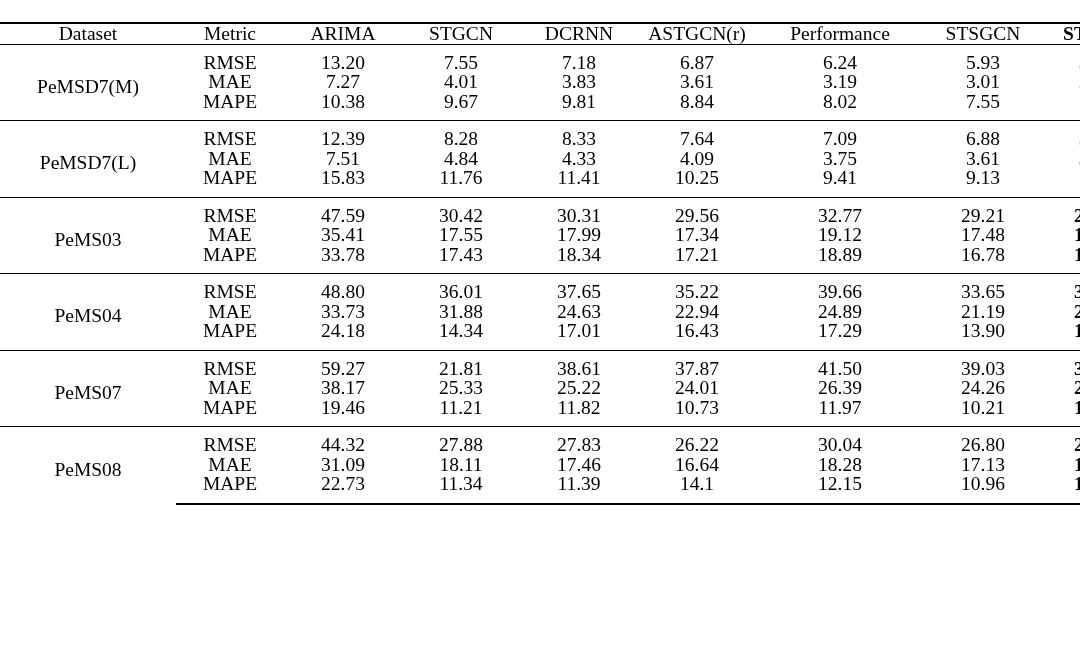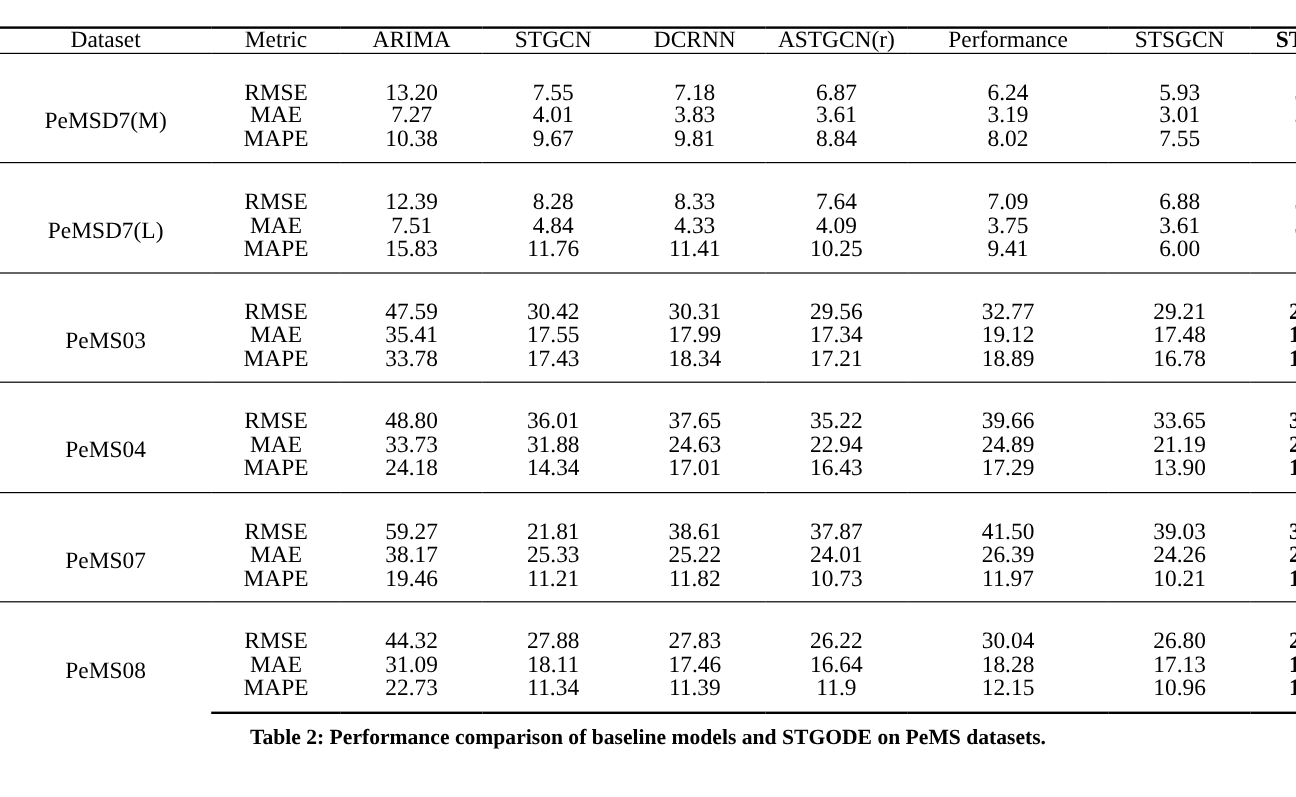--- a/index.html
+++ b/index.html
@@ -58,21 +58,21 @@
     padding: 5.5px 4px 5.5px 4px;
   }
   tbody td.dataset-cell {
     vertical-align: middle;
     margin-left: 32px;
   }
   tbody td.best {
     font-weight: bold;
   }
   tbody tr.first-of-group td {
-    padding-top: 23px;
+    padding-top: 8px;
   }
   tbody tr.last-of-group td {
     padding-bottom: 9px;
   }
   .caption {
     text-align: center;
     font-size: 18px;
     font-weight: bold;
     margin-top: 9px;
     font-family: "Liberation Serif", serif;
@@ -162,21 +162,21 @@
         <td>3.61</td>
         <td class="best">3.22</td>
       </tr>
       <tr class="last-of-group">
         <td>MAPE</td>
         <td>15.83</td>
         <td>11.76</td>
         <td>11.41</td>
         <td>10.25</td>
         <td>9.41</td>
-        <td>6.00</td>
+        <td>9.13</td>
         <td class="best">7.94</td>
       </tr>
 
       <tr class="group-sep first-of-group">
         <td class="dataset-cell" rowspan="3">PeMS03</td>
         <td>RMSE</td>
         <td>47.59</td>
         <td>30.42</td>
         <td>30.31</td>
         <td>29.56</td>
@@ -288,22 +288,21 @@
         <td>16.64</td>
         <td>18.28</td>
         <td>17.13</td>
         <td class="best">16.81</td>
       </tr>
       <tr class="last-of-group rule-bottom">
         <td>MAPE</td>
         <td>22.73</td>
         <td>11.34</td>
         <td>11.39</td>
-        <td>11.9</td>
+        <td>14.1</td>
         <td>12.15</td>
         <td>10.96</td>
         <td class="best">10.62</td>
       </tr>
     </tbody>
   </table>
 
-  <div class="caption">Table 2: Performance comparison of baseline models and STGODE on PeMS datasets.</div>
 </div>
 
 </body></html>

